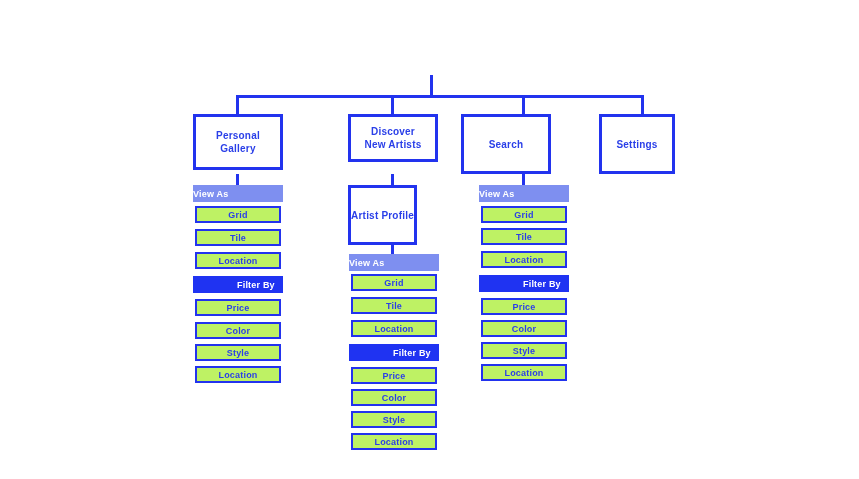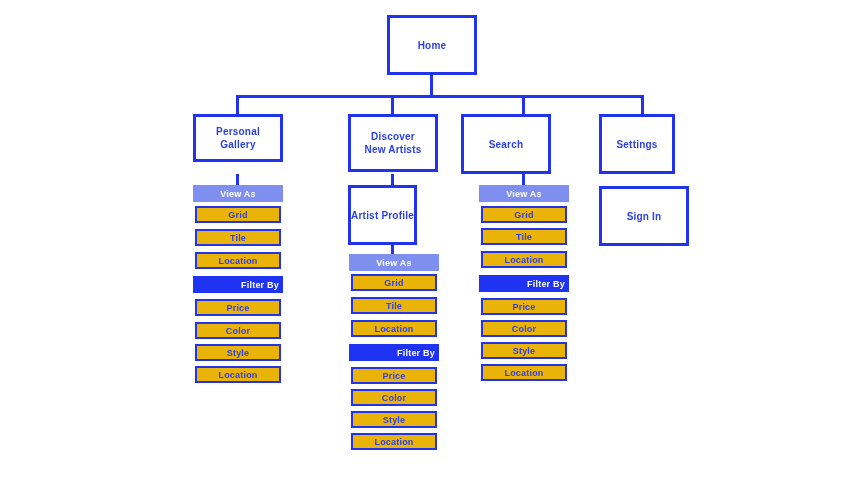--- a/index.html
+++ b/index.html
@@ -45,70 +45,67 @@
     white-space: pre-line;
   }
 
   
   .grouphdr {
     position: absolute;
     box-sizing: border-box;
     height: 17px;
     display: flex;
     align-items: center;
-    justify-content: center;
+    justify-content: flex-start;
     font-size: 9px;
     font-weight: bold;
     letter-spacing: 0.2px;
     color: #ffffff;
   }
   .grouphdr.light {
     background: #7e8ff0;
   }
   .grouphdr.dark {
     background: #1f33f2;
     padding-left: 44px;
   }
 
   
   .chip {
     position: absolute;
     box-sizing: border-box;
     height: 17px;
     border: 2px solid #2233ee;
-    background: #eab308;
+    background: #bef264;
     color: #2a3fe8;
     font-size: 9px;
     font-weight: bold;
     letter-spacing: 0.2px;
     display: flex;
     align-items: center;
     justify-content: center;
     text-align: center;
   }
 </style>
 </head>
 <body>
 
 <div id="canvas">
 
-  <div class="node" style="left:387px; top:15px; width:90px; height:60px;">
-    <span class="label">Home</span>
-  </div>
 
   <div class="conn" style="left:430px; top:75px; width:3px; height:20px;"></div>
 
   <div class="conn" style="left:236px; top:95px; width:408px; height:3px;"></div>
 
   <div class="conn" style="left:236px; top:95px; width:3px; height:19px;"></div>
   <div class="conn" style="left:391px; top:95px; width:3px; height:19px;"></div>
   <div class="conn" style="left:522px; top:95px; width:3px; height:19px;"></div>
   <div class="conn" style="left:641px; top:95px; width:3px; height:19px;"></div>
 
-  <div class="node" style="left:193px; top:114px; width:90px; height:48px;">
+  <div class="node" style="left:193px; top:114px; width:90px; height:56px;">
     <span class="label">Personal
 Gallery</span>
   </div>
   <div class="conn" style="left:236px; top:174px; width:3px; height:11px;"></div>
 
   <div class="grouphdr light" style="left:193px; top:185px; width:90px;">
     <span>View As</span>
   </div>
   <div class="chip" style="left:195px; top:206px; width:86px;">
     <span>Grid</span>
@@ -129,21 +126,21 @@
   <div class="chip" style="left:195px; top:322px; width:86px;">
     <span>Color</span>
   </div>
   <div class="chip" style="left:195px; top:344px; width:86px;">
     <span>Style</span>
   </div>
   <div class="chip" style="left:195px; top:366px; width:86px;">
     <span>Location</span>
   </div>
 
-  <div class="node" style="left:348px; top:114px; width:90px; height:58px;text-align:center;">
+  <div class="node" style="left:348px; top:114px; width:90px; height:48px;text-align:center;">
     <span class="label">Discover
 New Artists</span>
   </div>
   <div class="conn" style="left:391px; top:174px; width:3px; height:11px;"></div>
 
   <div class="node" style="left:348px; top:185px; width:69px; height:60px;">
     <span class="label">Artist Profile</span>
   </div>
   <div class="conn" style="left:391px; top:245px; width:3px; height:9px;"></div>
 
@@ -206,17 +203,14 @@
   <div class="chip" style="left:481px; top:342px; width:86px;">
     <span>Style</span>
   </div>
   <div class="chip" style="left:481px; top:364px; width:86px;">
     <span>Location</span>
   </div>
 
   <div class="node" style="left:599px; top:114px; width:76px; height:60px;">
     <span class="label">Settings</span>
   </div>
-  <div class="node" style="left:599px; top:186px; width:90px; height:60px;">
-    <span class="label">Sign In</span>
-  </div>
 
 </div>
 
 </body></html>

